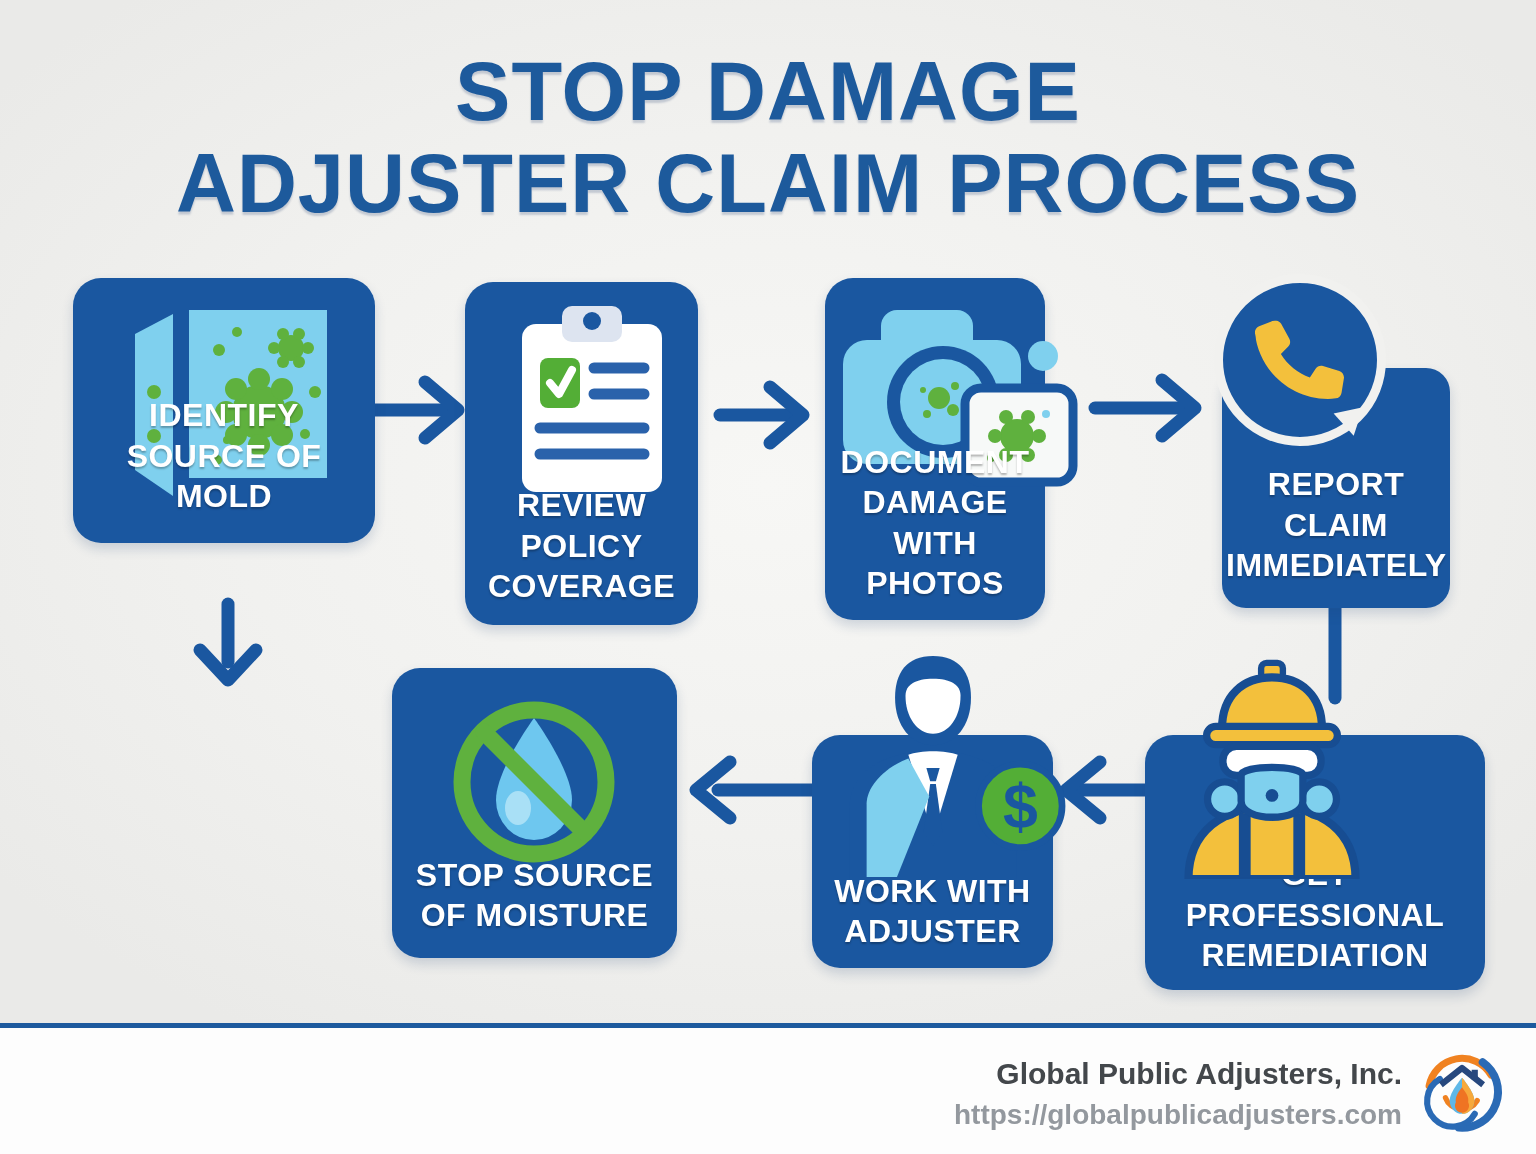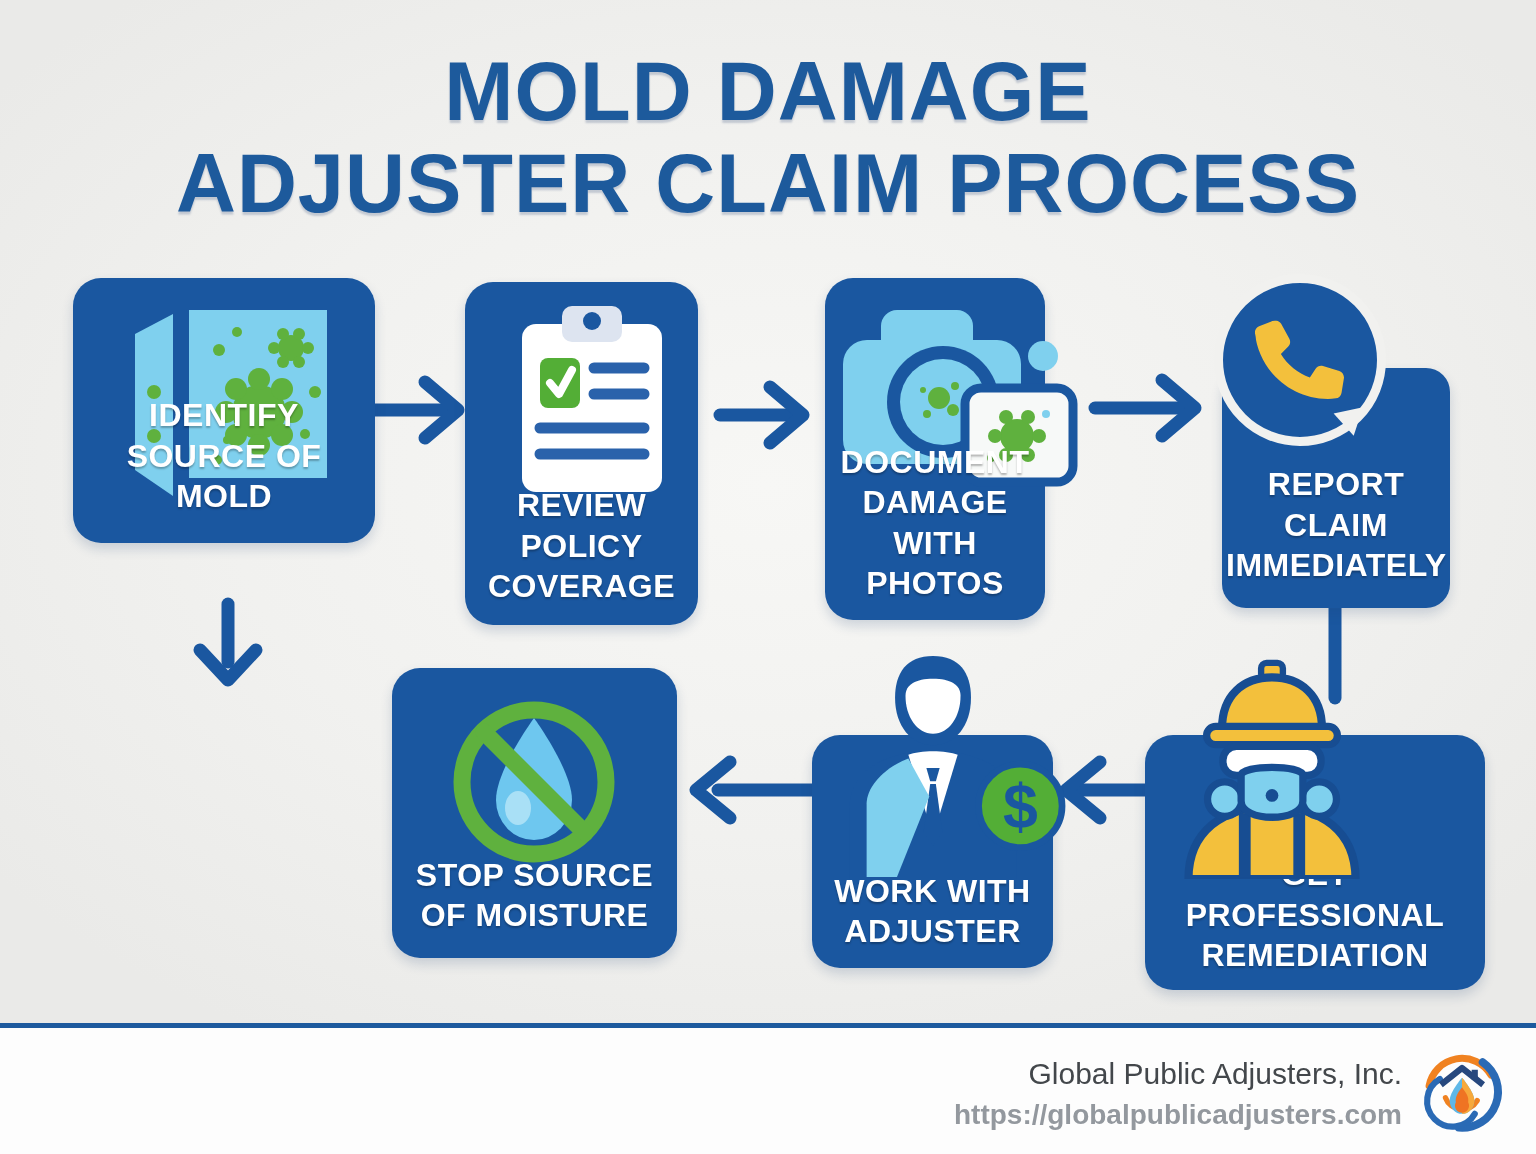--- a/index.html
+++ b/index.html
@@ -29,31 +29,31 @@
     display:flex; align-items:center; justify-content:center;
   }
   .bubble-tail {
     position:absolute; left:1336px; top:410px; width:0; height:0;
     border-left:15px solid transparent; border-right:15px solid transparent;
     border-top:26px solid #f1f1ef; transform:rotate(-12deg);
   }
   .divider { position:absolute; left:0; top:1023px; width:1536px; height:5px; background:#1d5a9e; }
   .footer-bg { position:absolute; left:0; top:1028px; width:1536px; height:126px; background:#fdfdfd; }
   .footer-text { position:absolute; right:134px; top:1056px; text-align:right; }
-  .footer-company { color:#43474b; font-weight:normal; font-size:30px; line-height:1.2; }
+  .footer-company { color:#43474b; font-weight:bold; font-size:30px; line-height:1.2; }
   .footer-url { color:#93989e; font-size:28px; line-height:1.2; margin-top:6px;font-weight:bold; }
   .footer-logo { position:absolute; left:1418px; top:1046px; width:88px; height:88px; }
 </style>
 </head>
 <body>
 
 <div class="canvas">
 
   <div class="title">
-    <div>MOLD DAMAGE</div>
+    <div>STOP DAMAGE</div>
     <div>ADJUSTER CLAIM PROCESS</div>
   </div>
 
   <svg class="icon-abs" style="left:0;top:0;" width="1536" height="1154" viewBox="0 0 1536 1154" fill="none" stroke="#1a57a0" stroke-width="13" stroke-linecap="round" stroke-linejoin="round">
     <g>
       <line x1="375" y1="410" x2="450" y2="410"></line>
       <path d="M425,382 L458,410 L425,438"></path>
     </g>
     <g>
       <line x1="720" y1="415" x2="795" y2="415"></line>

